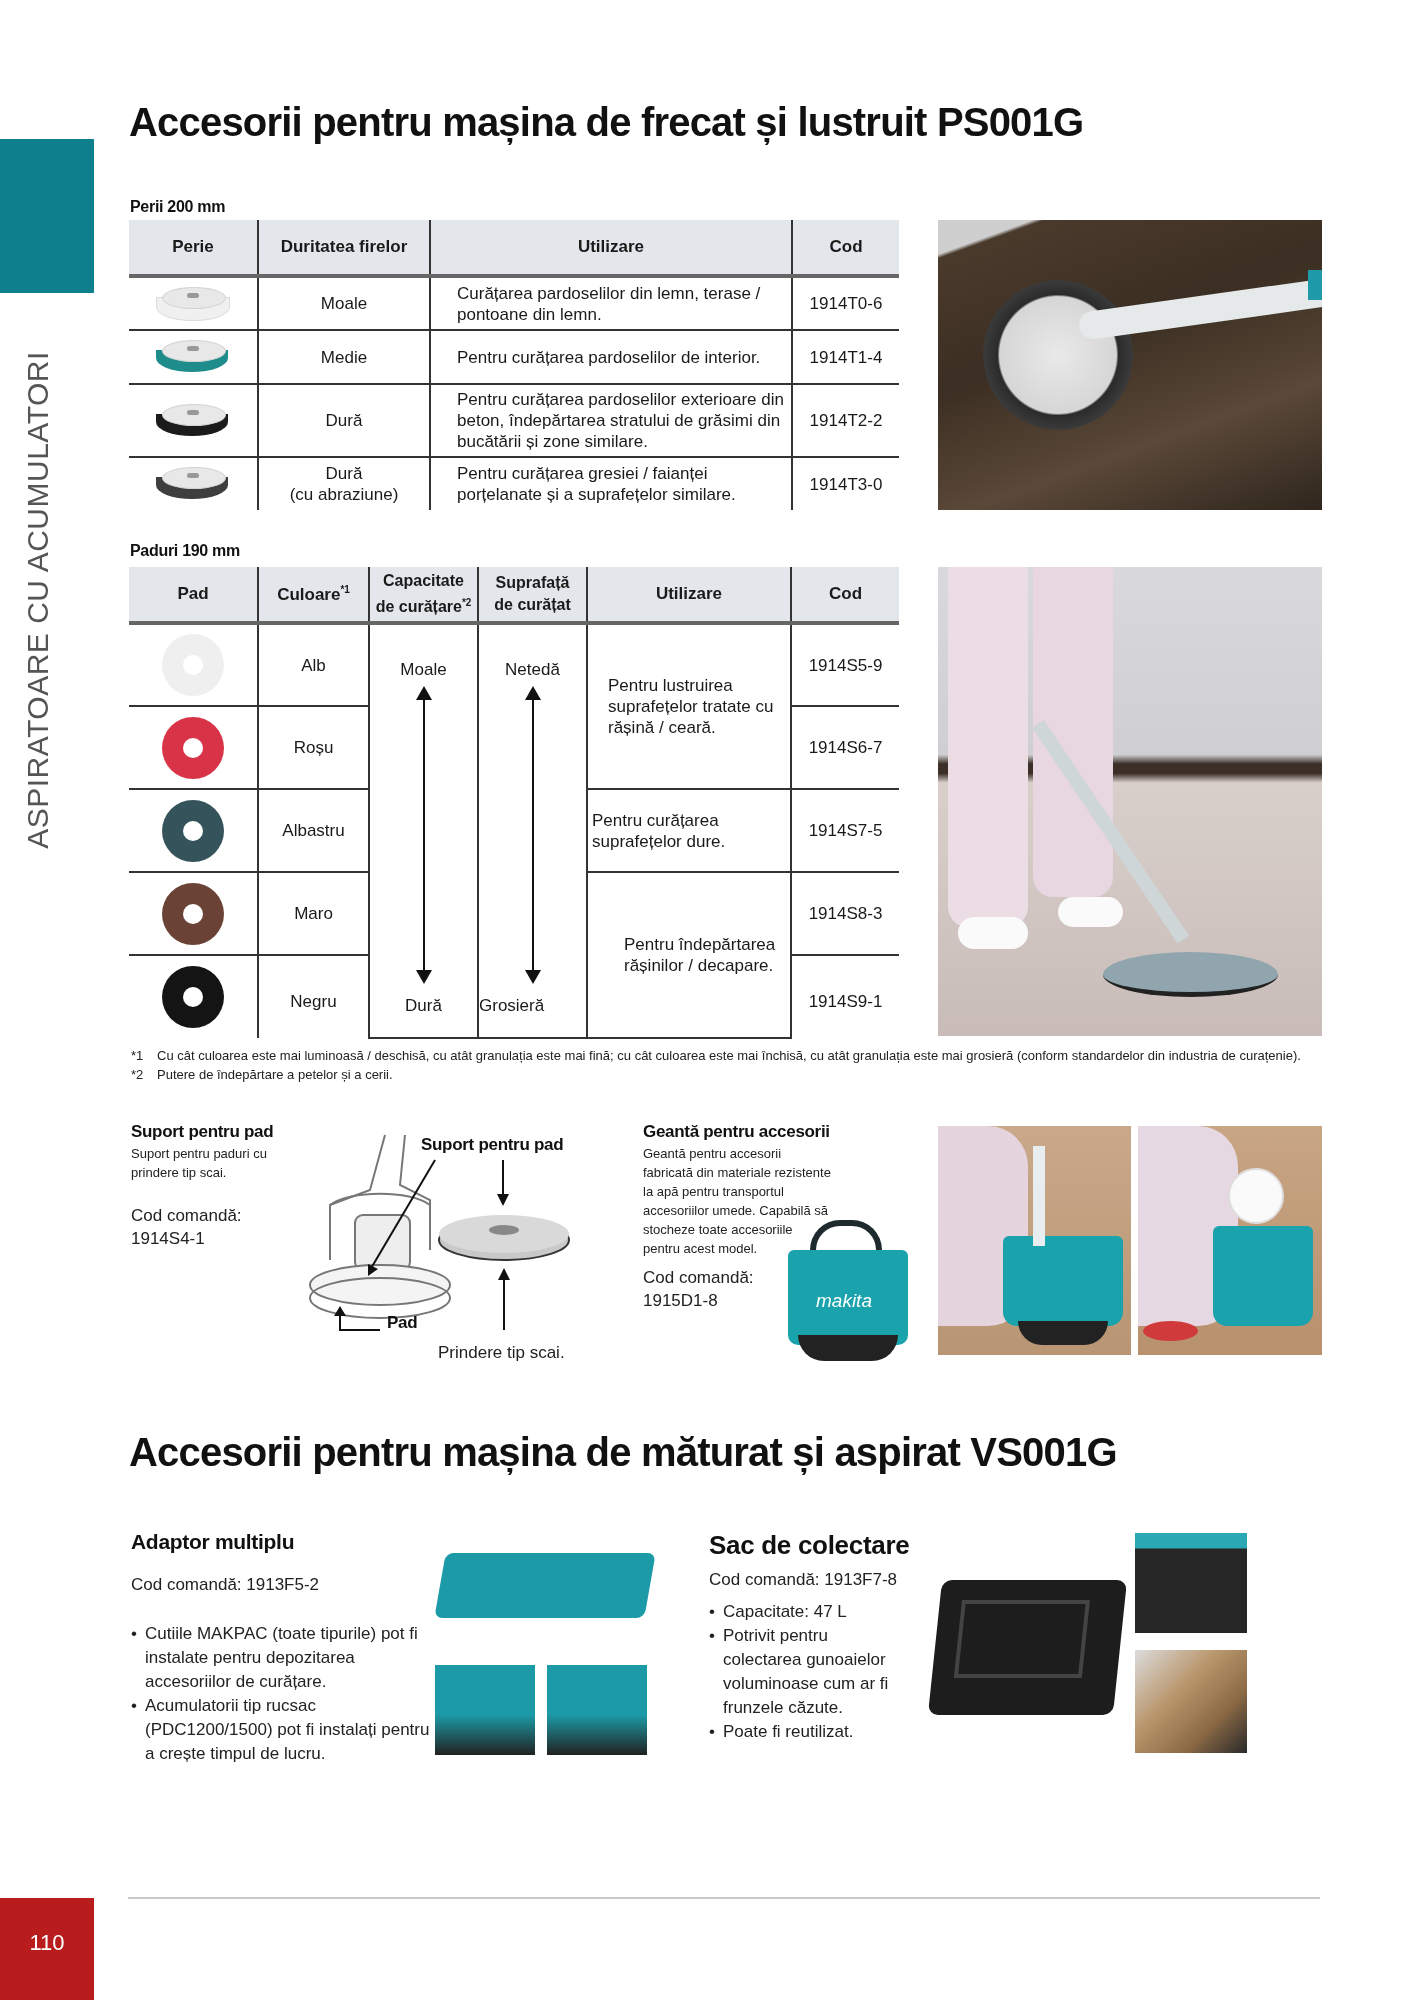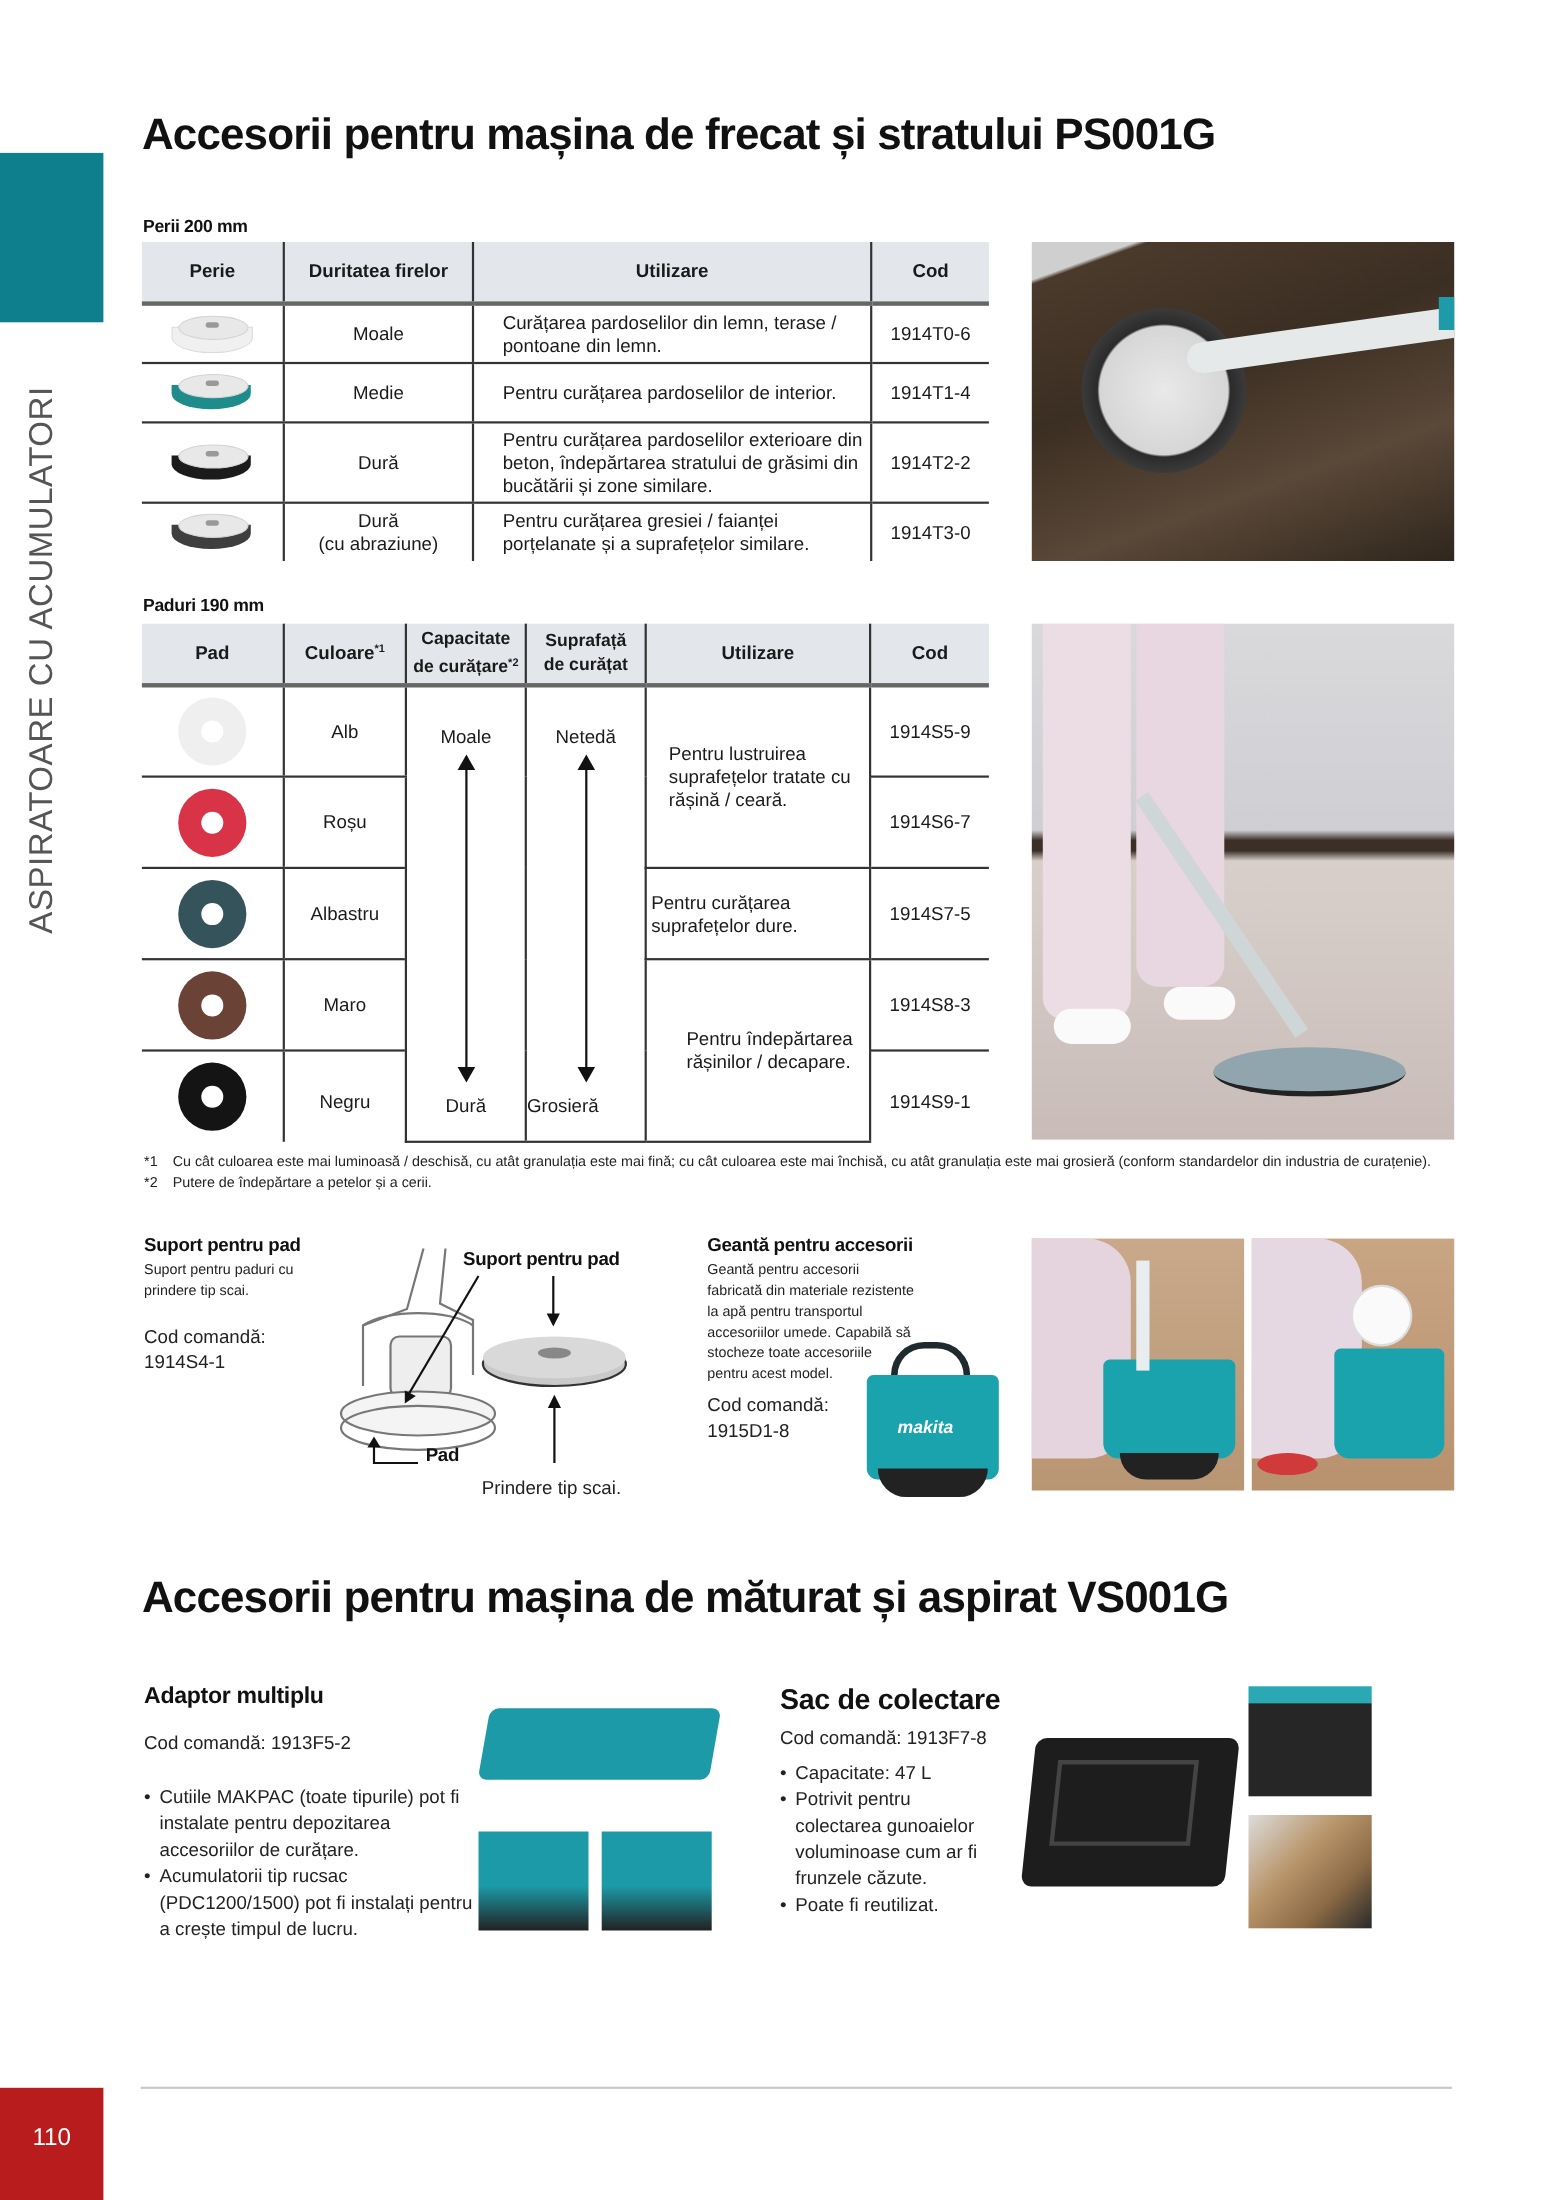--- a/index.html
+++ b/index.html
@@ -49,21 +49,21 @@
 
 <div class="abs tealbar"></div>
 <div class="abs sidetext">
     <span>ASPIRATOARE  CU ACUMULATORI</span>
   </div>
 <div class="abs pagebox">
     <span>110</span>
   </div>
 <div class="abs footline"></div>
 
-<h1 class="abs title" style="left:129px; top:100px;">Accesorii pentru mașina de frecat și stratului PS001G</h1>
+<h1 class="abs title" style="left:129px; top:100px;">Accesorii pentru mașina de frecat și lustruit PS001G</h1>
 
 <div class="abs sub" style="left:130px; top:198px;">Perii 200 mm</div>
 <table class="t abs" style="left:129px; top:220px; width:770px;">
   <colgroup>
       <col style="width:129px">
       <col style="width:172px">
       <col style="width:362px">
       <col style="width:107px">
     </colgroup>
   <tbody>
@@ -266,21 +266,21 @@
 <div class="abs" style="left:643px; top:1122px; width:200px;">
   <div class="sub" style="font-size:17px">Geantă pentru accesorii</div>
   <div class="small" style="font-size:13px;line-height:19px;margin-top:2px;width:190px">Geantă pentru accesorii fabricată din materiale rezistente la apă pentru transportul accesoriilor umede. Capabilă să stocheze toate accesoriile pentru acest model.</div>
   <div class="txt" style="margin-top:8px;font-size:17px;line-height:23px">Cod comandă:</div>
   <div class="txt" style="font-size:17px;line-height:23px">1915D1-8</div>
 </div>
 <div class="abs" style="left:780px; top:1220px; width:135px; height:150px;">
   <div style="position:absolute;left:30px;top:0;width:60px;height:40px;border:6px solid #1f2a2e;border-bottom:none;border-radius:30px 30px 0 0;"></div>
   <div style="position:absolute;left:8px;top:30px;width:120px;height:95px;background:#1ba3ad;border-radius:6px 6px 10px 10px;"></div>
   <div style="position:absolute;left:18px;top:115px;width:100px;height:26px;background:#222;border-radius:0 0 30px 30px;"></div>
-  <div style="position:absolute;left:36px;top:70px;color:#fff;font-style:italic;font-weight:700;font-size:16px">makita</div>
+  <div style="position:absolute;left:36px;top:70px;color:#fff;font-style:italic;font-weight:400;font-size:19px">makita</div>
 </div>
 
 <div class="photo" style="left:938px; top:1126px; width:193px; height:229px; background:linear-gradient(180deg,#c9a98a 0%,#b89674 100%);">
   <div style="position:absolute;left:0;top:0;width:90px;height:200px;background:#e5d3de;border-radius:0 40px 40px 0;"></div>
   <div style="position:absolute;left:65px;top:110px;width:120px;height:90px;background:#1ba3ad;border-radius:6px 6px 14px 14px;"></div>
   <div style="position:absolute;left:80px;top:195px;width:90px;height:24px;background:#222;border-radius:0 0 30px 30px;"></div>
   <div style="position:absolute;left:95px;top:20px;width:12px;height:100px;background:#e8eef0;"></div>
 </div>
 <div class="photo" style="left:1138px; top:1126px; width:184px; height:229px; background:linear-gradient(180deg,#c8a583 0%,#b8916e 100%);">
   <div style="position:absolute;left:0;top:0;width:100px;height:200px;background:#e6d8e3;border-radius:0 40px 40px 0;"></div>

